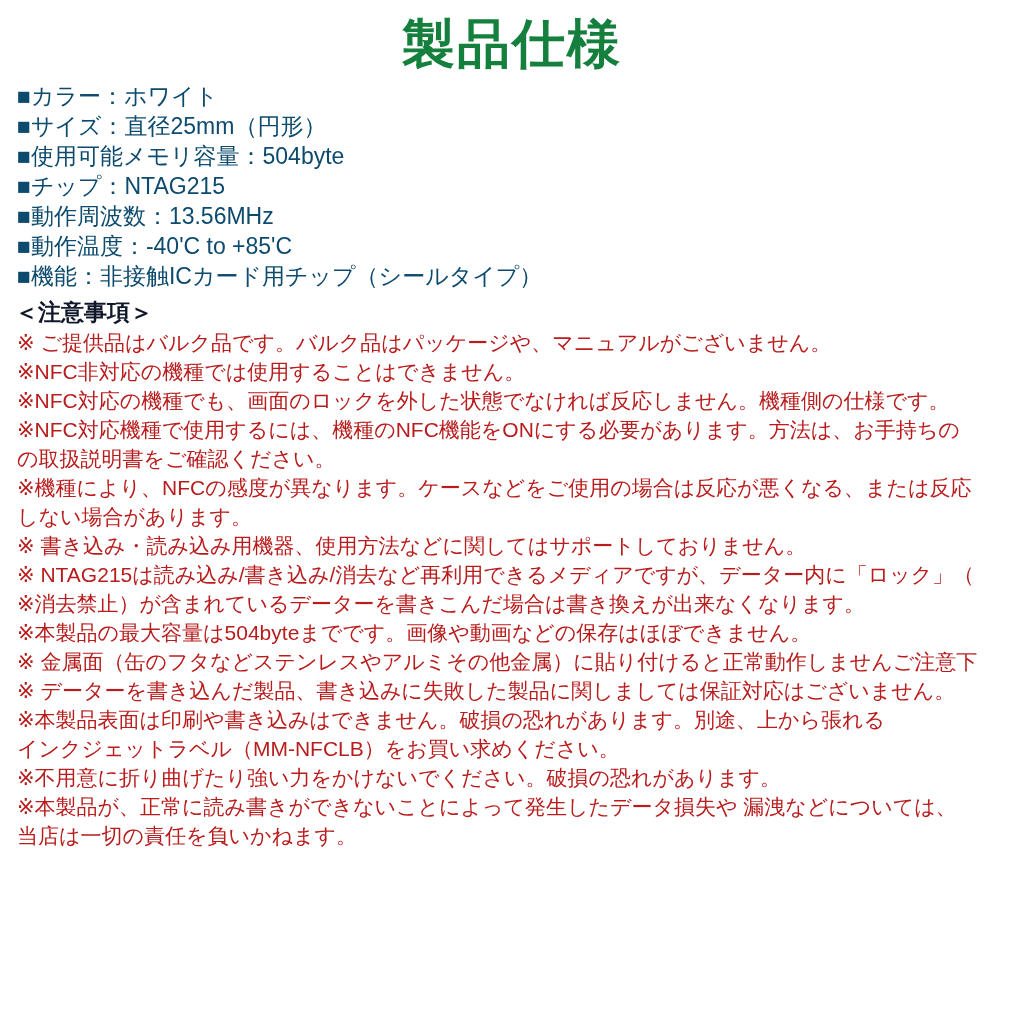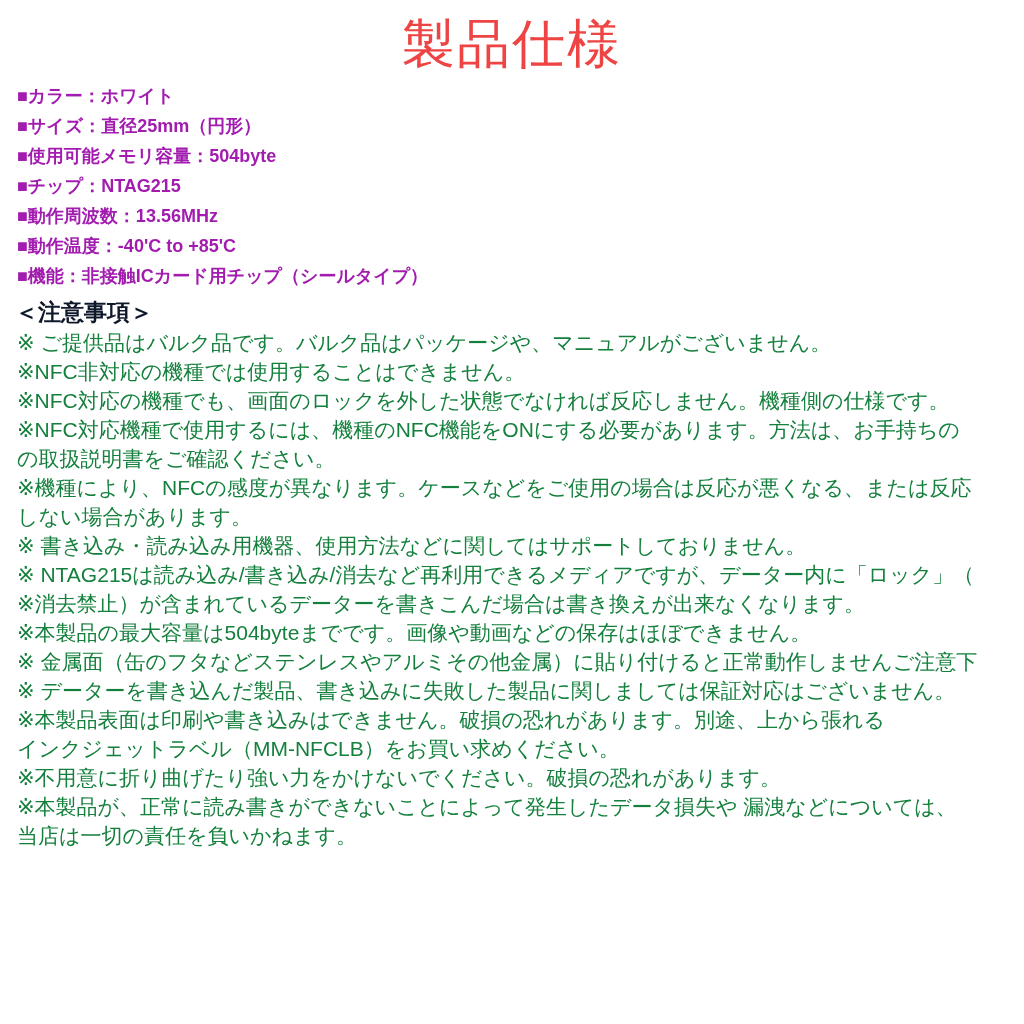--- a/index.html
+++ b/index.html
@@ -16,52 +16,52 @@
   }
   .sheet {
     width: 1024px;
     height: 1024px;
     background: #ffffff;
     box-sizing: border-box;
   }
   .title {
     text-align: center;
     font-size: 53px;
-    font-weight: 400;
+    font-weight: 700;
     line-height: 62px;
     margin: 0;
     padding-top: 13px;
     letter-spacing: 2px;
-    color: #ef4444;
+    color: #15803d;
   }
   .spec-list {
     margin: 6px 0 0 17px;
   }
   .spec-line {
-    font-size: 18px;
+    font-size: 23px;
     line-height: 30px;
-    font-weight: 700;
-    color: #a21caf;
+    font-weight: 400;
+    color: #0c4a6e;
     white-space: pre;
   }
   .notes-header {
     margin: 8px 0 3px 15px;
     font-size: 23px;
     font-weight: 800;
     line-height: 26px;
     color: #0f172a;
   }
   .notes-list {
     margin: 0 0 0 17px;
   }
   .note-line {
     font-size: 21px;
     line-height: 29px;
     font-weight: 400;
-    color: #15803d;
+    color: #b91c1c;
     white-space: pre;
   }
 </style>
 </head>
 <body>
 
 <div class="sheet">
 
   <h1 class="title">製品仕様</h1>
 

